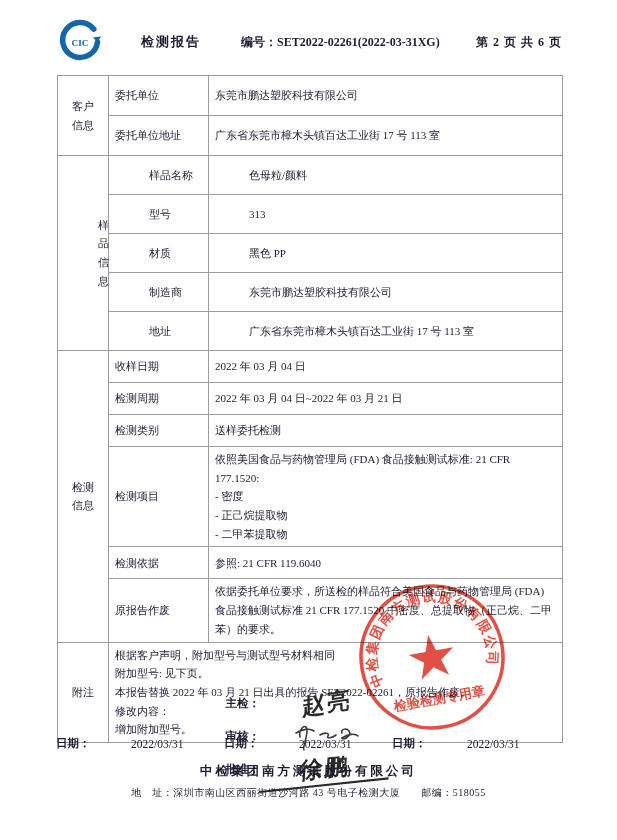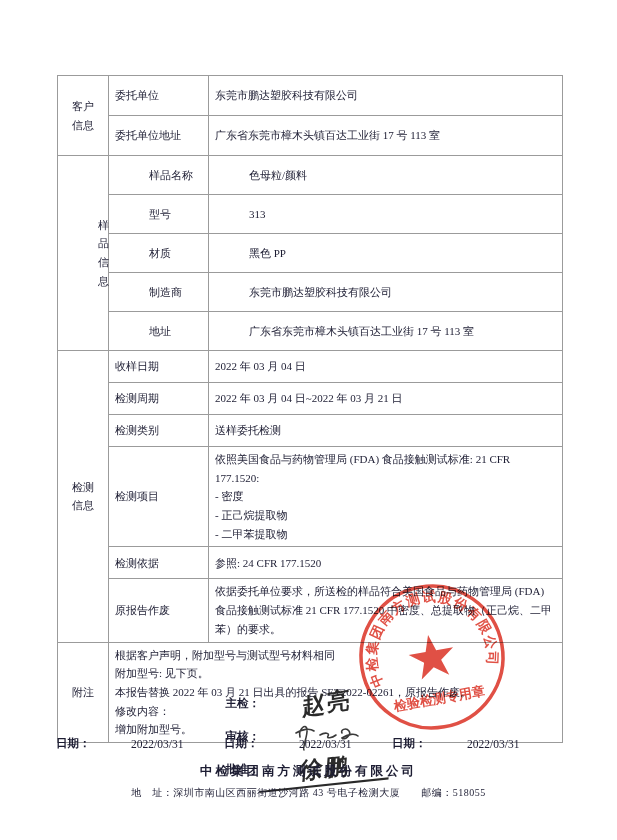--- a/index.html
+++ b/index.html
@@ -85,20 +85,31 @@
     color:#0000cc;text-decoration:underline;
     font-family:"Liberation Mono","DejaVu Sans Mono",monospace;
     font-size:10px;
   }
 </style>
 </head>
 <body>
 
 <div class="page">
 
+  <div class="header">
+    <svg class="logo" viewBox="0 0 50 50">
+      <path d="M 40 11 A 19 19 0 1 0 44 25" fill="none" stroke="#1266a9" stroke-width="6" stroke-linecap="round"></path>
+      <path d="M 44 25 l -5 -5 l 9 -1 z" fill="#1266a9"></path>
+      <circle cx="25" cy="25" r="12" fill="#ffffff"></circle>
+      <text x="25" y="29" text-anchor="middle" font-size="10" font-weight="bold" fill="#1266a9">CIC</text>
+    </svg>
+    <div class="hdr-title">检测报告</div>
+    <div class="hdr-no"><span>编号：</span><span>SET2022-02261(2022-03-31XG)</span></div>
+    <div class="hdr-page">第 2 页 共 6 页</div>
+  </div>
 
   <table class="report">
     <colgroup>
         <col style="width:51px">
         <col style="width:100px">
         <col style="width:354px">
       </colgroup>
     <tbody>
 
       <tr class="r-lg">
@@ -151,21 +162,21 @@
       </tr>
       <tr>
         <td class="flabel">检测项目</td>
         <td class="fvalue pre">依照美国食品与药物管理局 (FDA) 食品接触测试标准: 21 CFR 177.1520:
 - 密度
 - 正己烷提取物
 - 二甲苯提取物</td>
       </tr>
       <tr class="r-sm">
         <td class="flabel">检测依据</td>
-        <td class="fvalue">参照: 24 CFR 177.1520</td>
+        <td class="fvalue">参照: 21 CFR 119.6040</td>
       </tr>
       <tr>
         <td class="flabel">原报告作废</td>
         <td class="fvalue">依据委托单位要求，所送检的样品符合美国食品与药物管理局 (FDA) 食品接触测试标准 21 CFR 177.1520 中密度、总提取物（正己烷、二甲苯）的要求。</td>
       </tr>
 
       <tr>
         <td class="group">附注</td>
         <td class="fvalue pre" colspan="2">根据客户声明，附加型号与测试型号材料相同
 附加型号: 见下页。

